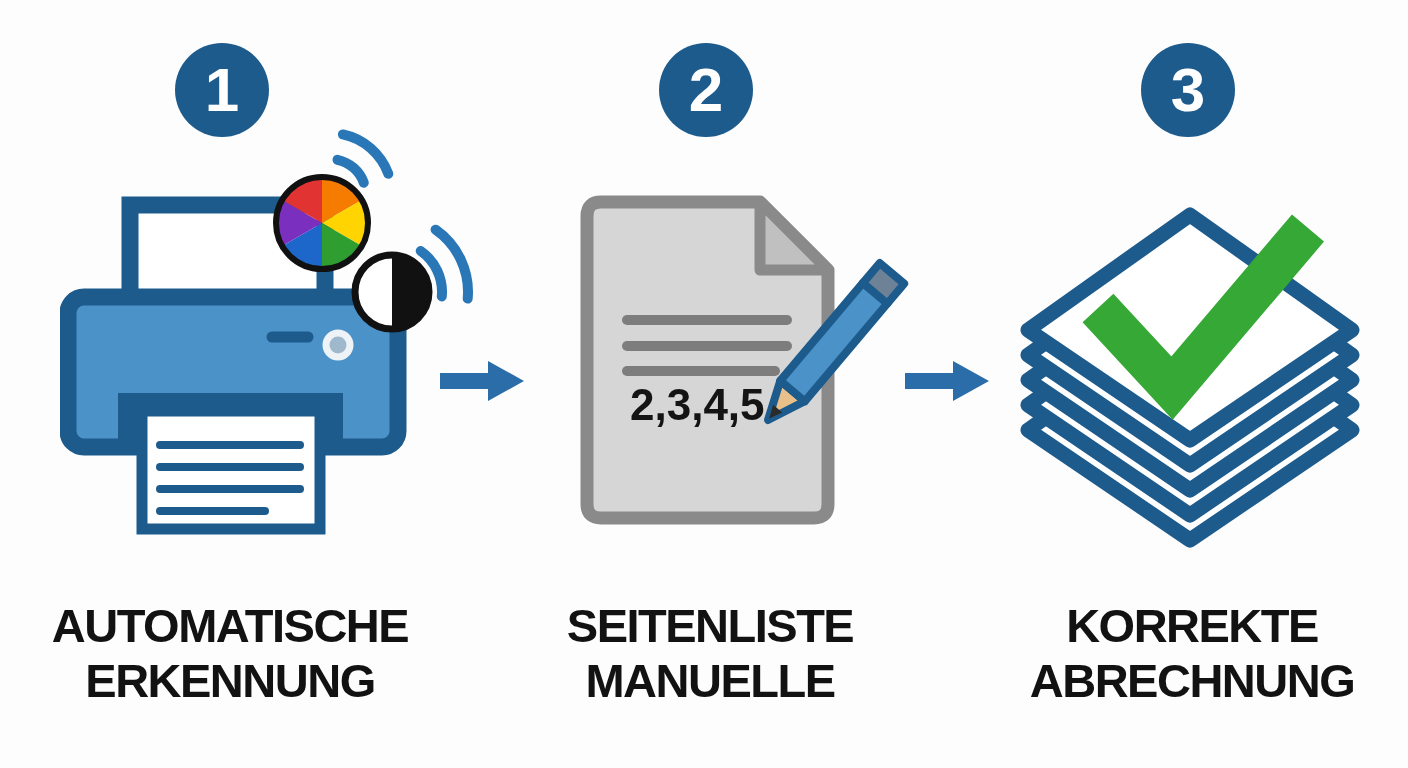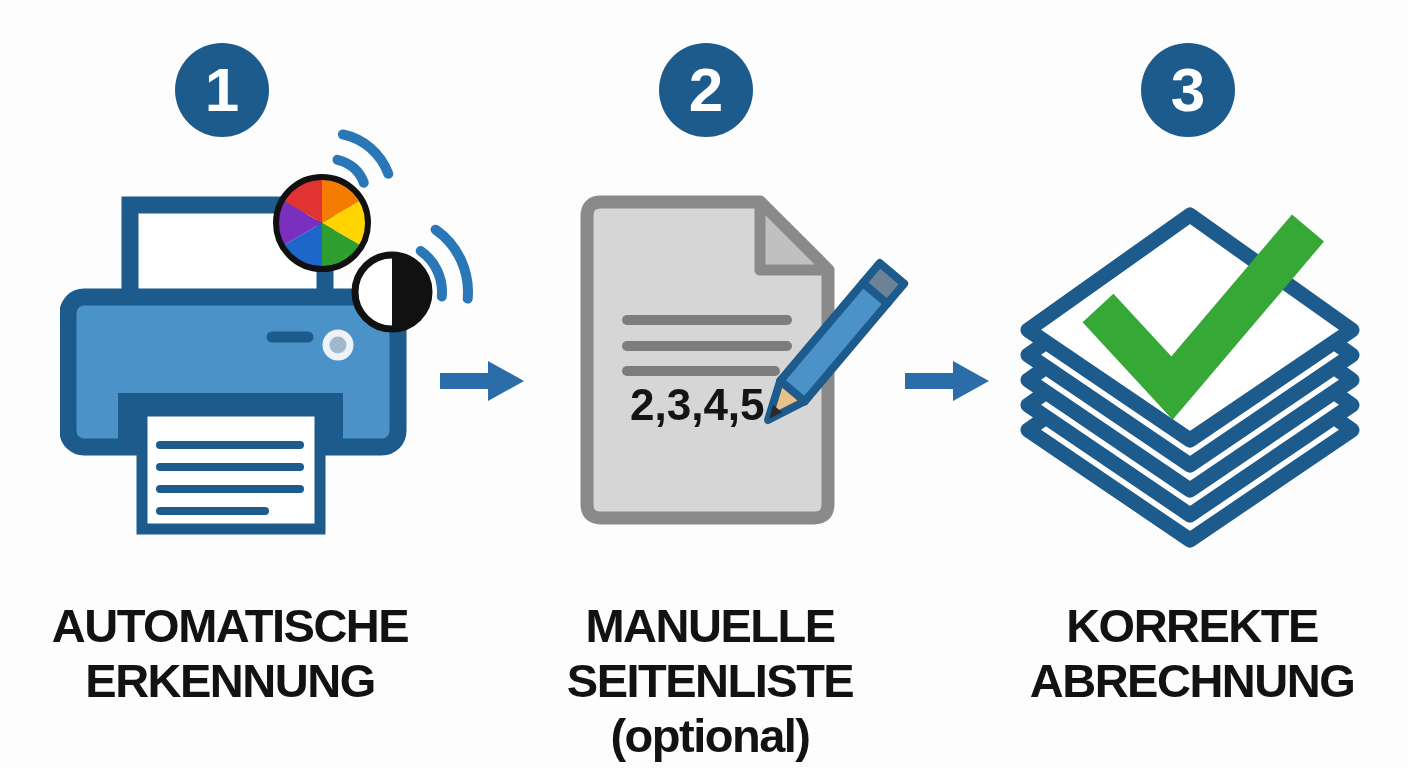--- a/index.html
+++ b/index.html
@@ -131,23 +131,22 @@
     </g>
     <path d="M78,118 L152,198 L288,38" fill="none" stroke="#35a835" stroke-width="42" stroke-linecap="butt" stroke-linejoin="miter"></path>
   </svg>
 
   <div class="step-label" style="left:-10px;top:598px;">
     <div>AUTOMATISCHE</div>
     <div>ERKENNUNG</div>
   </div>
 
   <div class="step-label" style="left:470px;top:598px;">
+    <div>SEITENLISTE</div>
     <div>MANUELLE</div>
-    <div>SEITENLISTE</div>
-    <div>(optional)</div>
   </div>
 
   <div class="step-label" style="left:952px;top:598px;">
     <div>KORREKTE</div>
     <div>ABRECHNUNG</div>
   </div>
 
 </div>
 
 </body></html>

